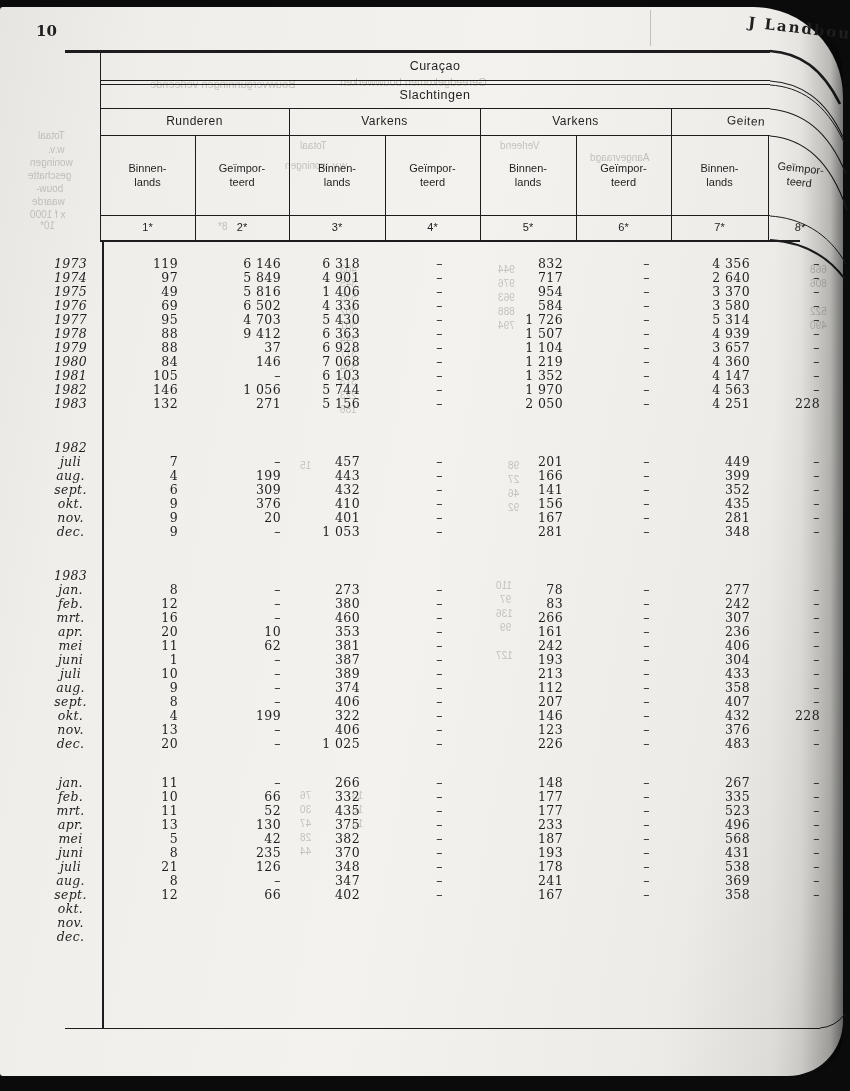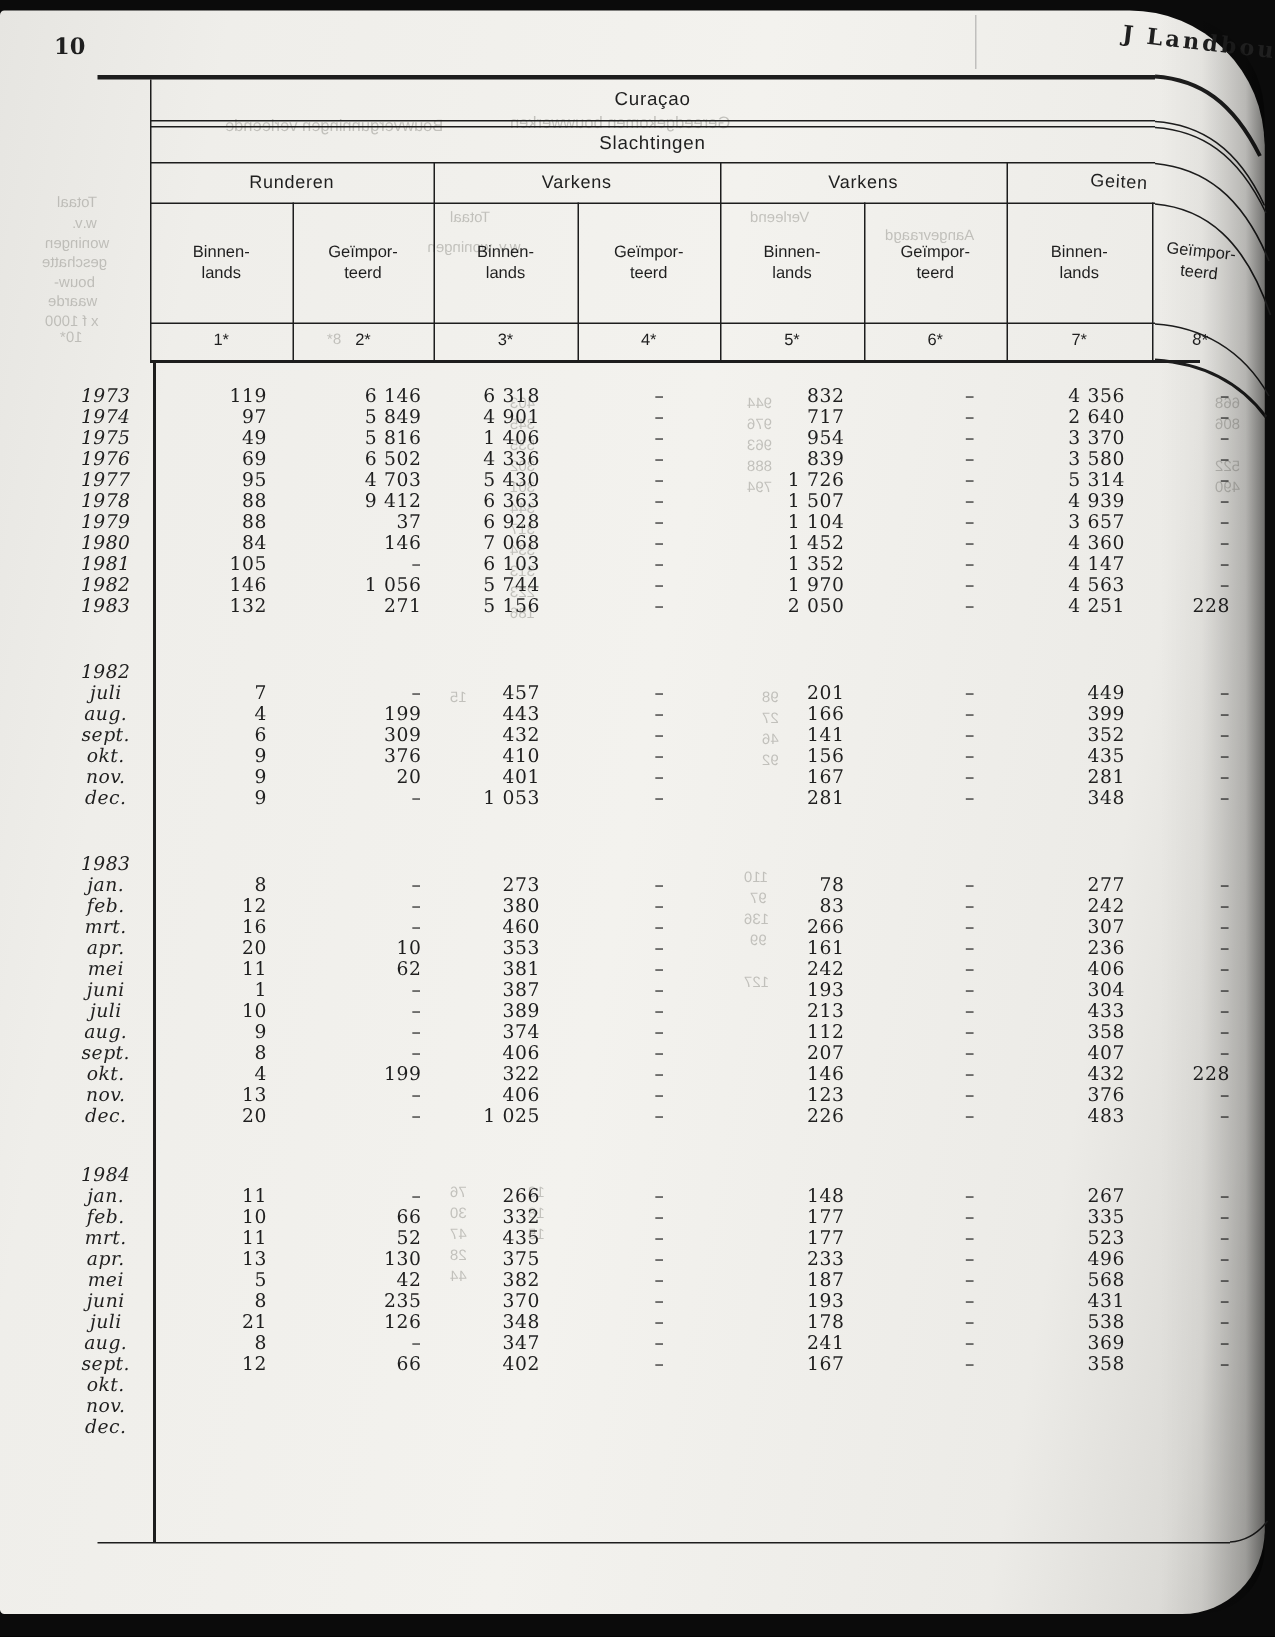--- a/index.html
+++ b/index.html
@@ -221,21 +221,21 @@
           <div class="cell c5">–</div>
           <div class="cell c6">3 370</div>
           <div class="cell c7">–</div>
         </div>
         <div class="trow">
           <div class="cell lab">1976</div>
           <div class="cell c0">69</div>
           <div class="cell c1">6 502</div>
           <div class="cell c2">4 336</div>
           <div class="cell c3">–</div>
-          <div class="cell c4">839</div>
+          <div class="cell c4">584</div>
           <div class="cell c5">–</div>
           <div class="cell c6">3 580</div>
           <div class="cell c7">–</div>
         </div>
         <div class="trow">
           <div class="cell lab">1977</div>
           <div class="cell c0">95</div>
           <div class="cell c1">4 703</div>
           <div class="cell c2">5 430</div>
           <div class="cell c3">–</div>
@@ -265,21 +265,21 @@
           <div class="cell c5">–</div>
           <div class="cell c6">3 657</div>
           <div class="cell c7">–</div>
         </div>
         <div class="trow">
           <div class="cell lab">1980</div>
           <div class="cell c0">84</div>
           <div class="cell c1">146</div>
           <div class="cell c2">7 068</div>
           <div class="cell c3">–</div>
-          <div class="cell c4">1 452</div>
+          <div class="cell c4">1 219</div>
           <div class="cell c5">–</div>
           <div class="cell c6">4 360</div>
           <div class="cell c7">–</div>
         </div>
         <div class="trow">
           <div class="cell lab">1981</div>
           <div class="cell c0">105</div>
           <div class="cell c1">–</div>
           <div class="cell c2">6 103</div>
           <div class="cell c3">–</div>
@@ -530,31 +530,20 @@
           <div class="cell c2">1 025</div>
           <div class="cell c3">–</div>
           <div class="cell c4">226</div>
           <div class="cell c5">–</div>
           <div class="cell c6">483</div>
           <div class="cell c7">–</div>
         </div>
       </div>
       <div class="rows-block" style="top: 776px;">
         <div class="trow">
-          <div class="cell lab">1984</div>
-          <div class="cell c0"></div>
-          <div class="cell c1"></div>
-          <div class="cell c2"></div>
-          <div class="cell c3"></div>
-          <div class="cell c4"></div>
-          <div class="cell c5"></div>
-          <div class="cell c6"></div>
-          <div class="cell c7"></div>
-        </div>
-        <div class="trow">
           <div class="cell lab">jan.</div>
           <div class="cell c0">11</div>
           <div class="cell c1">–</div>
           <div class="cell c2">266</div>
           <div class="cell c3">–</div>
           <div class="cell c4">148</div>
           <div class="cell c5">–</div>
           <div class="cell c6">267</div>
           <div class="cell c7">–</div>
         </div>

